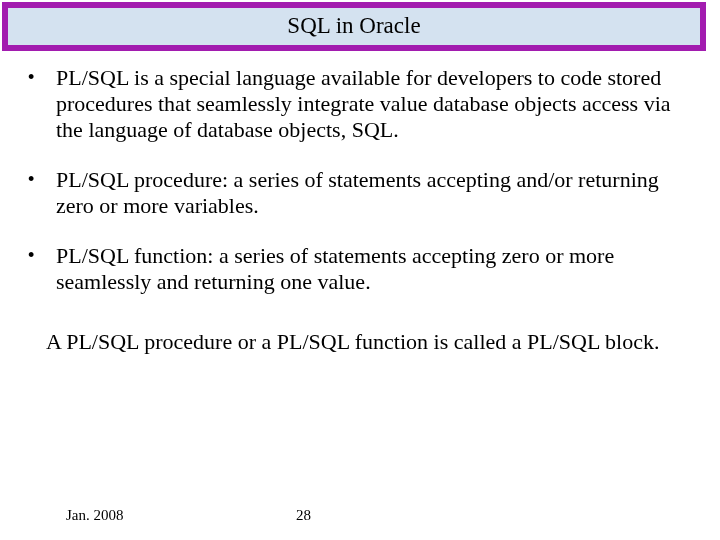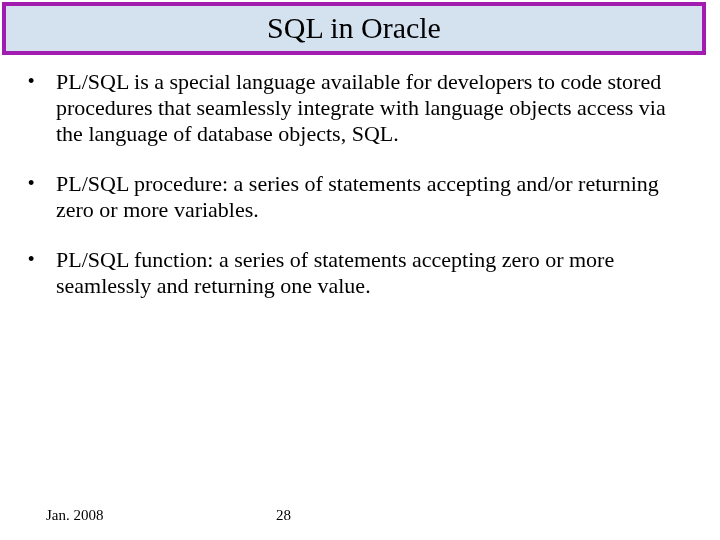--- a/index.html
+++ b/index.html
@@ -7,25 +7,25 @@
       padding: 0;
       width: 720px;
       height: 540px;
       font-family: "Times New Roman", Times, serif;
       background: #ffffff;
       position: relative;
       overflow: hidden;
     }
     .header {
       background: #d4e2f0;
-      border: 4px solid #a21caf;
+      border: 6px solid #a21caf;
       margin: 2px 14px 0 2px;
       padding: 5px 0 6px 0;
       text-align: center;
-      font-size: 30px;
+      font-size: 23px;
     }
     .content {
       padding: 14px 28px 0 28px;
     }
     .section-title {
       font-size: 22px;
       margin-bottom: 18px;
     }
     .bullet-list {
       list-style: none;
@@ -57,47 +57,48 @@
       position: absolute;
       bottom: 16px;
       left: 0;
       width: 100%;
       padding: 0 28px 0 46px;
       box-sizing: border-box;
       font-size: 15px;
       display: flex;
       align-items: baseline;
     }
-    .footer .date { width: 230px; }
+    .footer .date { width: 230px; margin-left: 20px; }
     .footer .author { width: 148px; }
     .footer .course { flex: 1; }
     .footer .page { text-align: right; }
   </style>
 </head>
 <body>
 
 <div class="header">
   <span>SQL in Oracle</span>
 </div>
 
 <div class="content">
 
   <ul class="bullet-list">
     <li>
       <span class="bullet-mark">•</span>
-      <span class="bullet-text">PL/SQL is a special language available for developers to code stored procedures that seamlessly integrate with language objects access via the language of database objects, SQL.</span>
+      <span class="bullet-text">PL/SQL is a special language available for developers to code stored procedures that seamlessly integrate value database objects access via the language of database objects, SQL.</span>
     </li>
     <li>
       <span class="bullet-mark">•</span>
       <span class="bullet-text">PL/SQL procedure: a series of statements accepting and/or returning zero or more variables.</span>
     </li>
     <li>
       <span class="bullet-mark">•</span>
       <span class="bullet-text">PL/SQL function: a series of statements accepting zero or more seamlessly and returning one value.</span>
     </li>
   </ul>
 
+  <div class="closing">A PL/SQL procedure or a PL/SQL function is called a PL/SQL block.</div>
 </div>
 
 <div class="footer">
   <span class="date">Jan. 2008</span>
   <span class="page">28</span>
 </div>
 
 </body></html>

